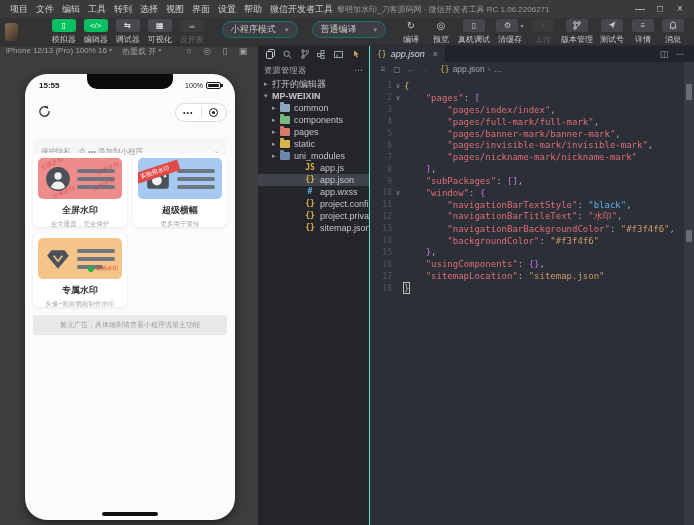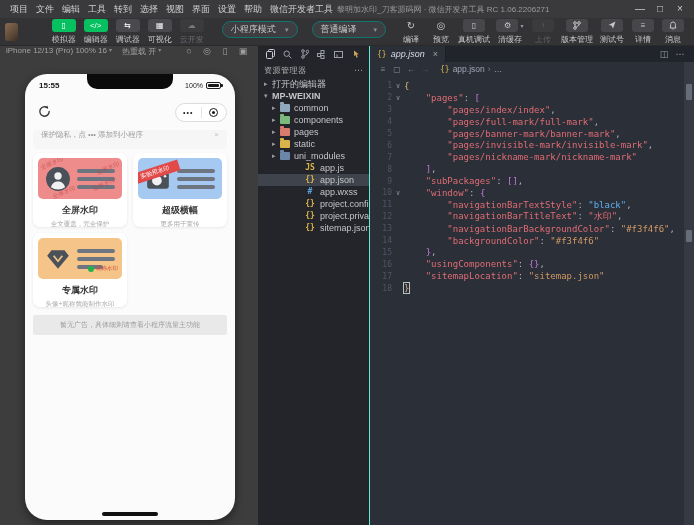--- a/index.html
+++ b/index.html
@@ -81,22 +81,22 @@
   .capsule { position:absolute; right:8px; top:1px; width:52px; height:19px;
              background:#ffffff; border:1px solid #dcdcdc; border-radius:10px;
              display:flex; align-items:center; }
   .cap-dots { flex:1; text-align:center; font-size:7px; letter-spacing:1px; color:#1a1a1a; }
   .cap-div { width:1px; height:11px; background:#e4e4e4; }
   .cap-target { flex:1; display:flex; align-items:center; justify-content:center; }
   .cap-ring { width:9px; height:9px; border:1.4px solid #1a1a1a; border-radius:50%;
               display:flex; align-items:center; justify-content:center; }
   .cap-dot { width:3px; height:3px; background:#1a1a1a; border-radius:50%; }
 
-  .privacy { position:absolute; left:8px; top:56px; right:8px; height:19px;
-             background:#f6f6f6; border-radius:4px; display:flex; align-items:flex-start;
+  .privacy { position:absolute; left:8px; top:64px; right:8px; height:19px;
+             background:#f6f6f6; border-radius:4px; display:flex; align-items:flex-end;
              padding:0 8px; }
   .privacy-text { font-size:7.5px; color:#9a9a9a; }
   .privacy-x { margin-left:auto; color:#c0c0c0; font-size:8px; }
 
   .cards { position:absolute; left:8px; top:79px; right:8px; display:grid;
            grid-template-columns:1fr 1fr; gap:6px; }
   .card { background:#ffffff; border-radius:7px; box-shadow:0 1px 3px rgba(0,0,0,.08);
           padding:5px 5px 6px; height:74px; }
   .card-img { position:relative; height:41px; border-radius:5px; overflow:hidden;
               display:flex; align-items:center; justify-content:center; gap:6px; }

